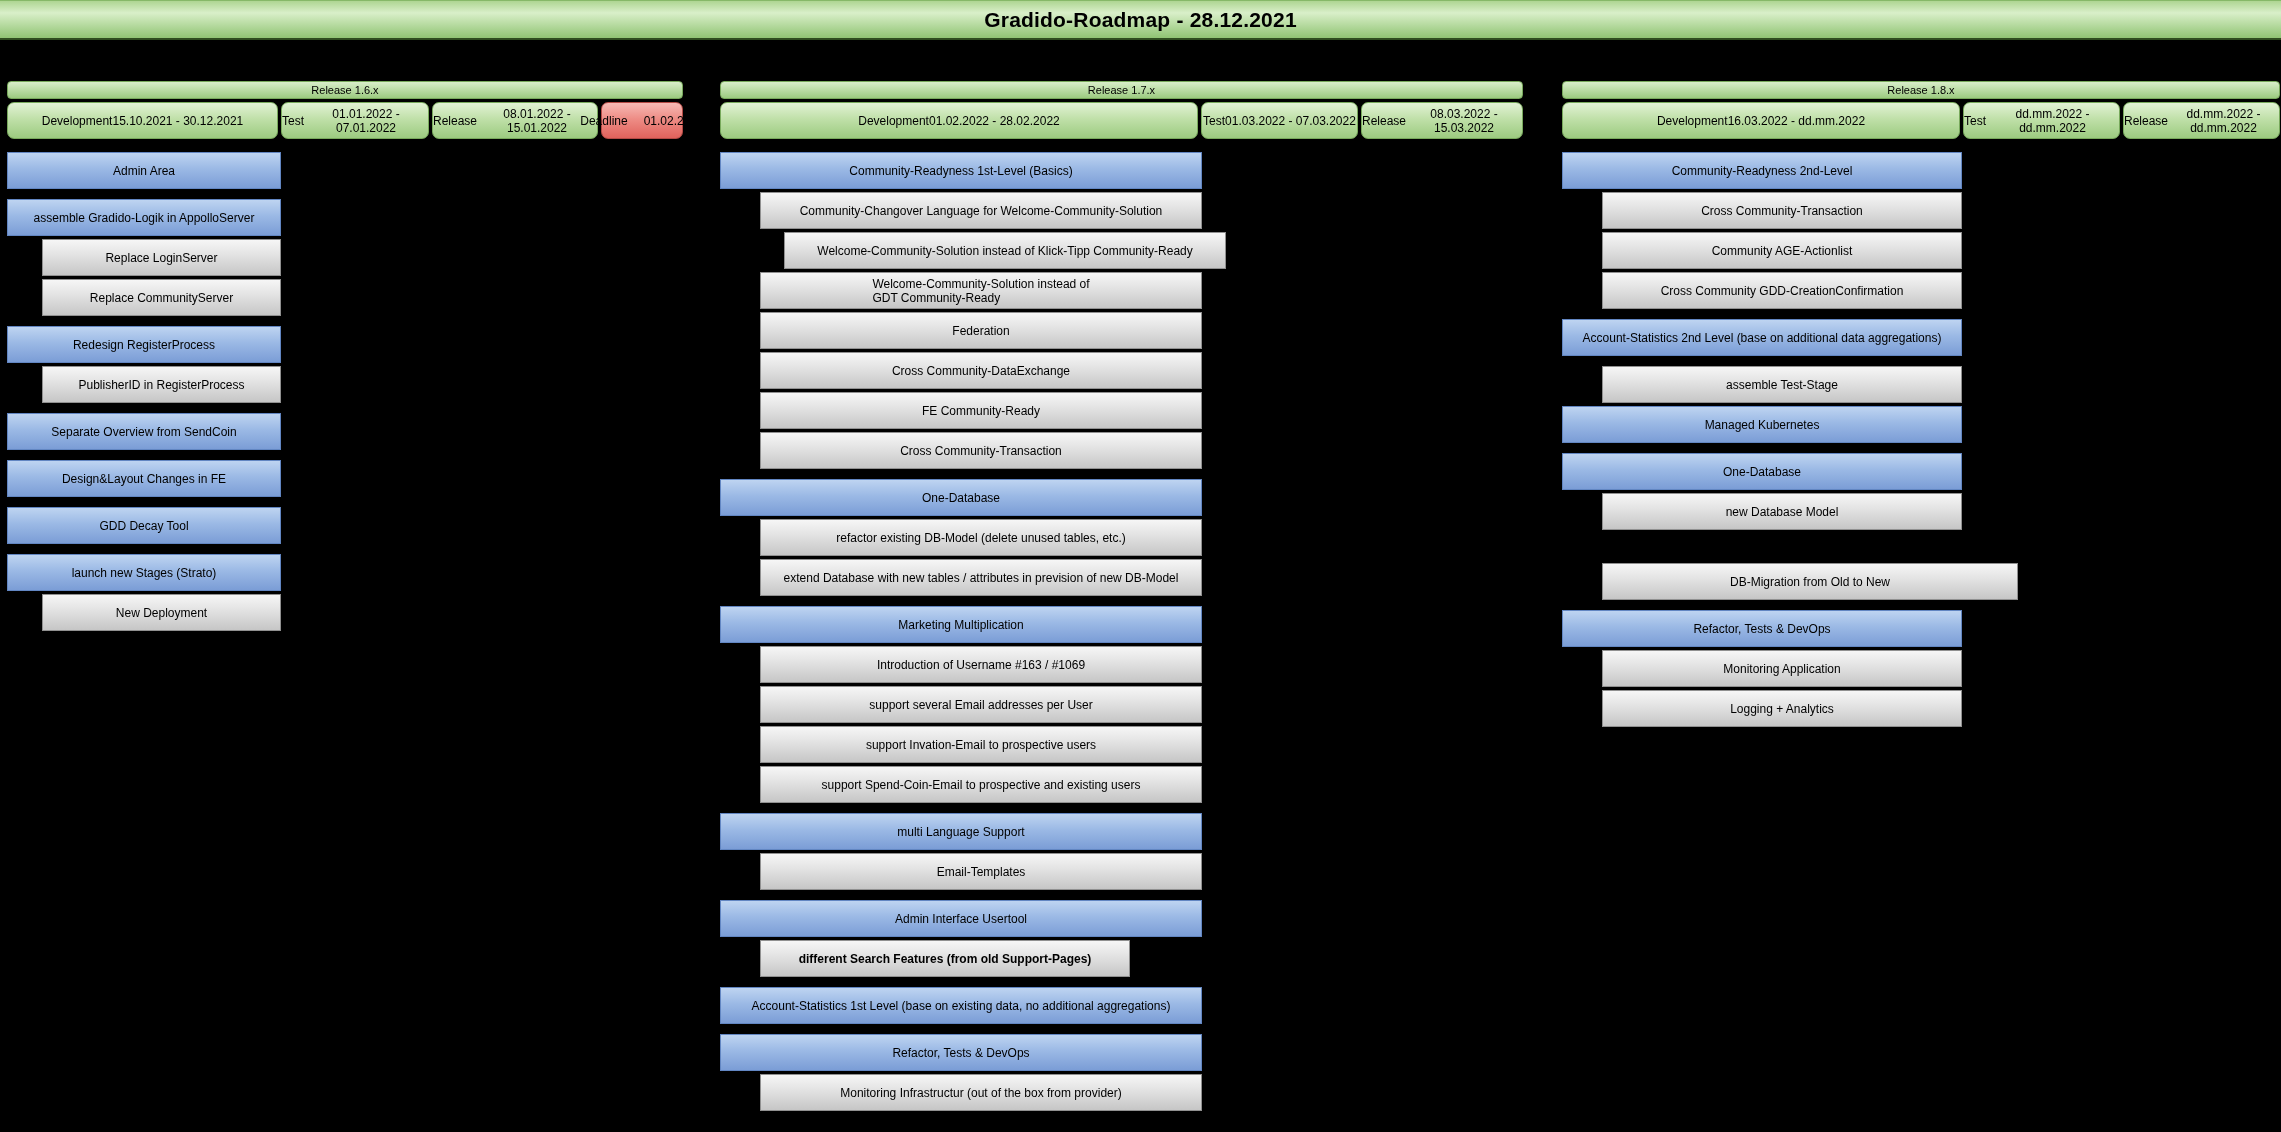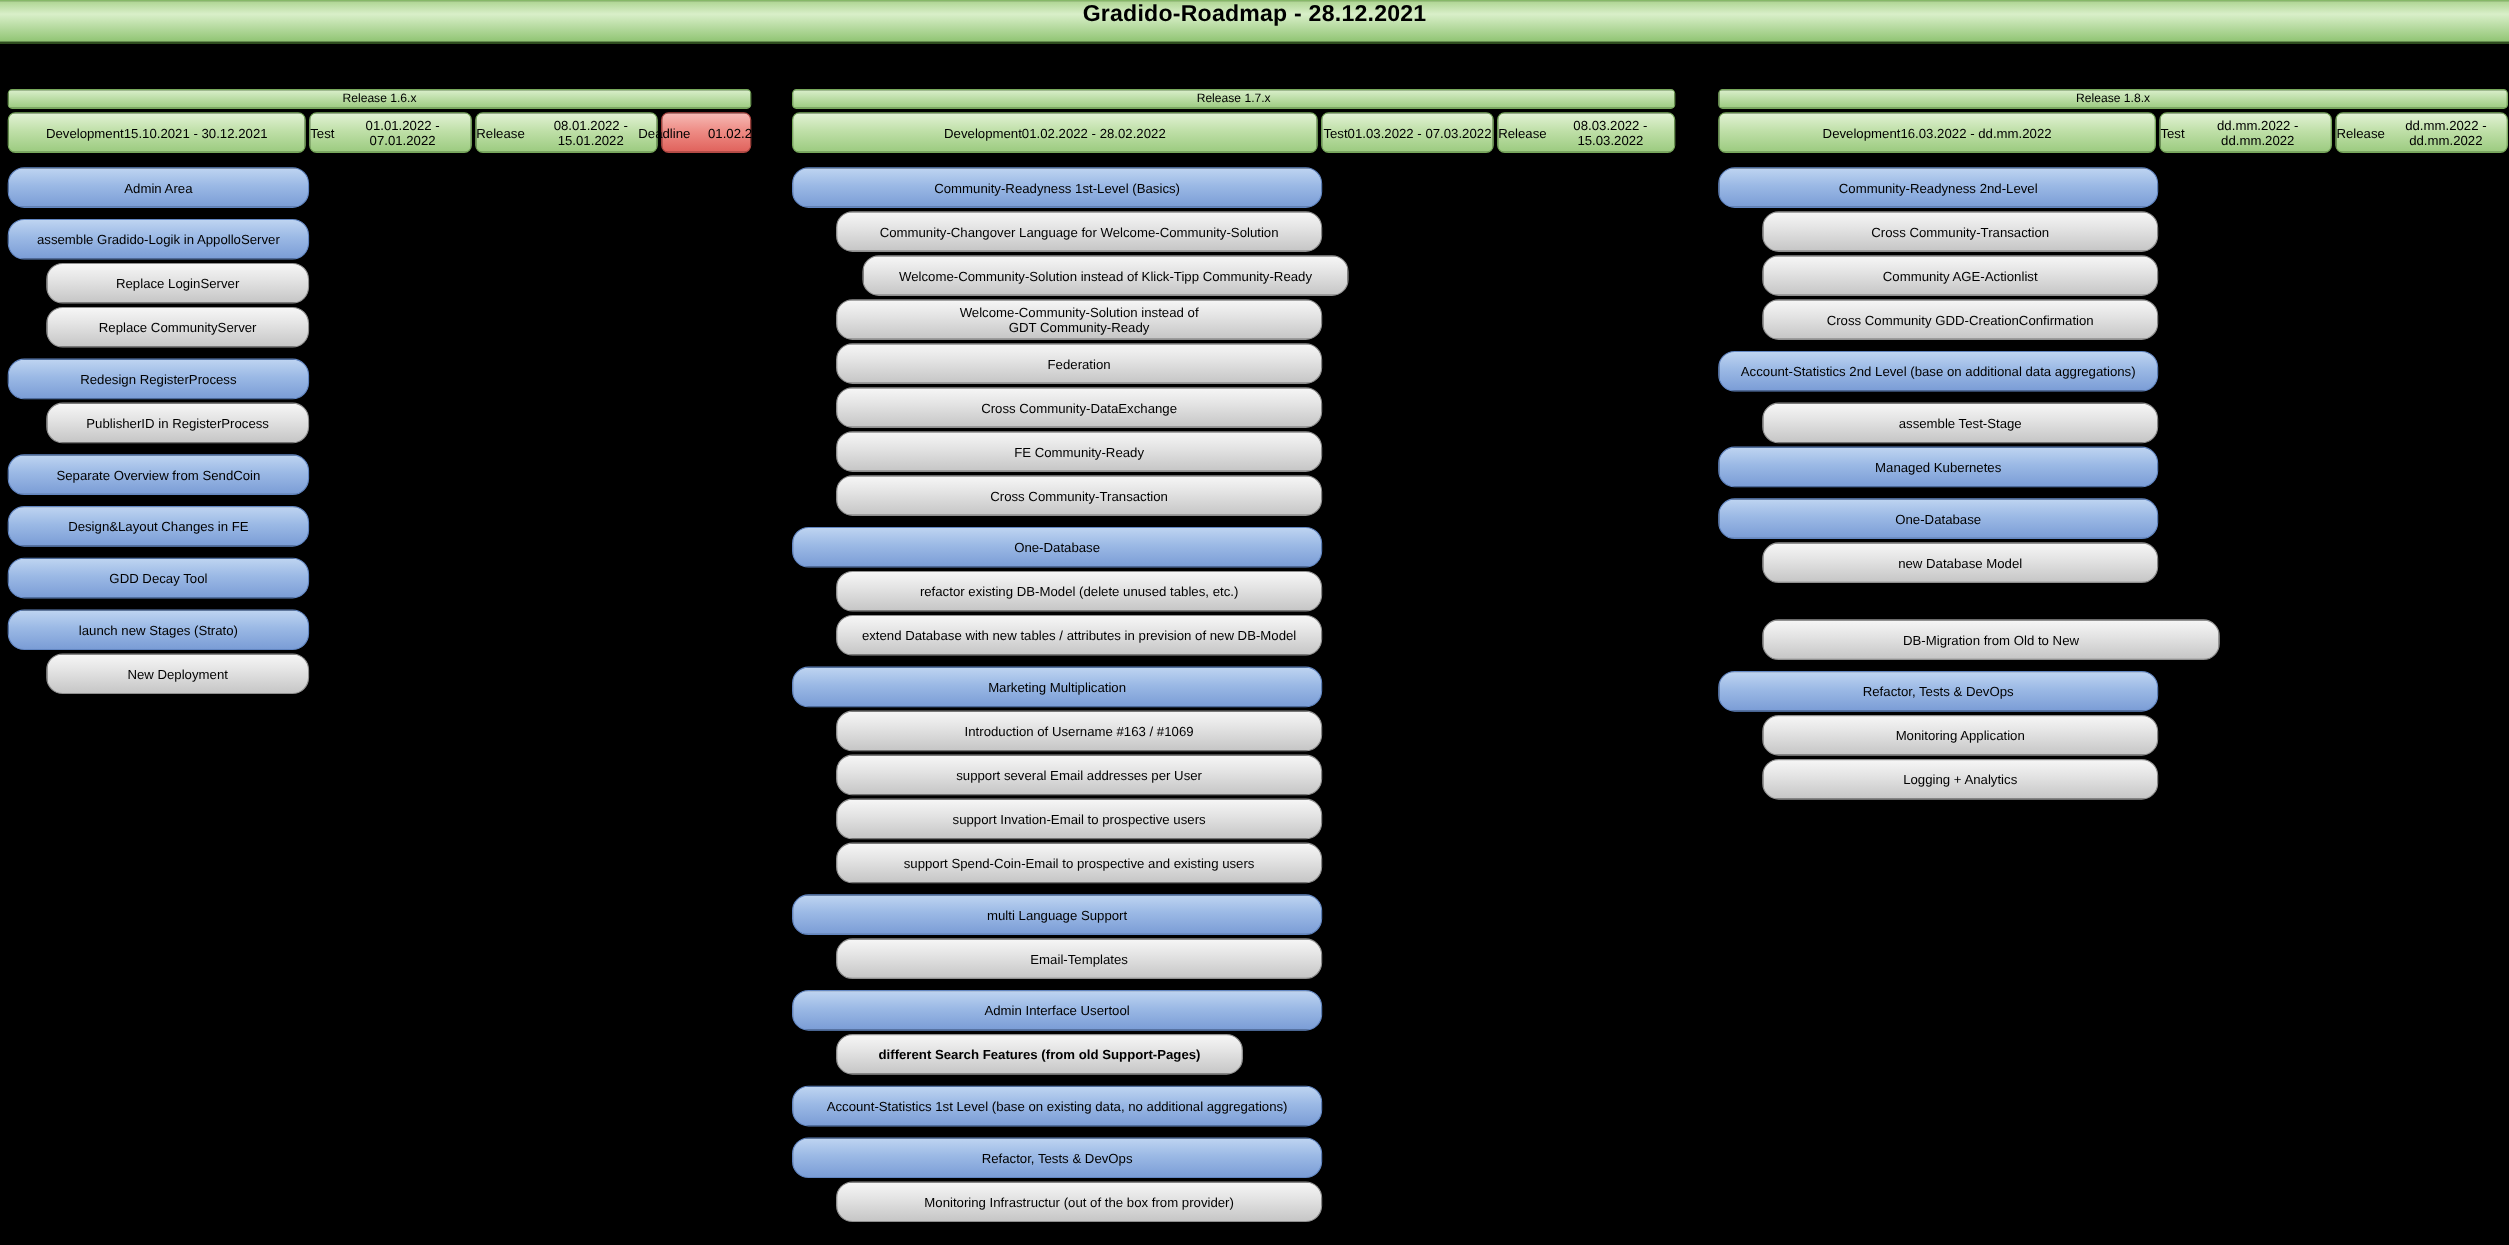--- a/index.html
+++ b/index.html
@@ -4,21 +4,21 @@
 <style>
   html,body { margin:0; padding:0; background:#000; }
   #canvas {
     position:relative; width:2281px; height:1132px; background:#000;
     font-family:"Liberation Sans", sans-serif; color:#000; overflow:hidden;
   }
   .title-bar {
     position:absolute; top:0; left:0; width:2281px; height:40px; box-sizing:border-box;
     background:linear-gradient(180deg,#aed592 0%, #d9efc9 32%, #90c473 100%);
     border-bottom:2px solid #2f4d1f; border-top:1px solid #86b868;
-    display:flex; justify-content:center;
+    display:flex; align-items:center; justify-content:center;
   }
   .title-text { font-size:21px; font-weight:bold; letter-spacing:0.2px; }
   .column { position:absolute; top:81px; }
   .release-bar {
     height:18px; box-sizing:border-box; border-radius:4px;
     background:linear-gradient(180deg,#d9eeca 0%, #9ccb80 100%);
     border:1px solid #78a95c; text-align:center; font-size:11px; line-height:16px;
   }
   .phase-row { display:flex; gap:3px; margin-top:3px; }
   .phase {
@@ -29,22 +29,22 @@
     font-size:12px; line-height:14px; text-align:center;
   }
   .phase.red {
     background:linear-gradient(180deg,#f6bab5 0%, #ee8d86 45%, #e0625c 100%);
     border-color:#b44a45;
     gap:16px;
   }
   .tasks { margin-top:13px; }
   .group { margin-bottom:10px; }
   .task {
-    box-sizing:border-box; height:37px; border-radius:15px; margin-bottom:3px;
-    display:flex; align-items:center; justify-content:center; text-align:center;
+    box-sizing:border-box; height:37px; border-radius:0; margin-bottom:3px;
+    display:flex; align-items:center; justify-content:center; 
     font-size:12px; line-height:14px; white-space:pre-line; padding:0 6px;
   }
   .task.parent {
     background:linear-gradient(180deg,#bed4f1 0%, #9bb9e5 45%, #7b9dd6 100%);
     border:1px solid #6286c2;
   }
   .task.child {
     background:linear-gradient(180deg,#f6f6f6 0%, #e4e4e4 40%, #c6c6c6 100%);
     border:1px solid #909090;
   }

